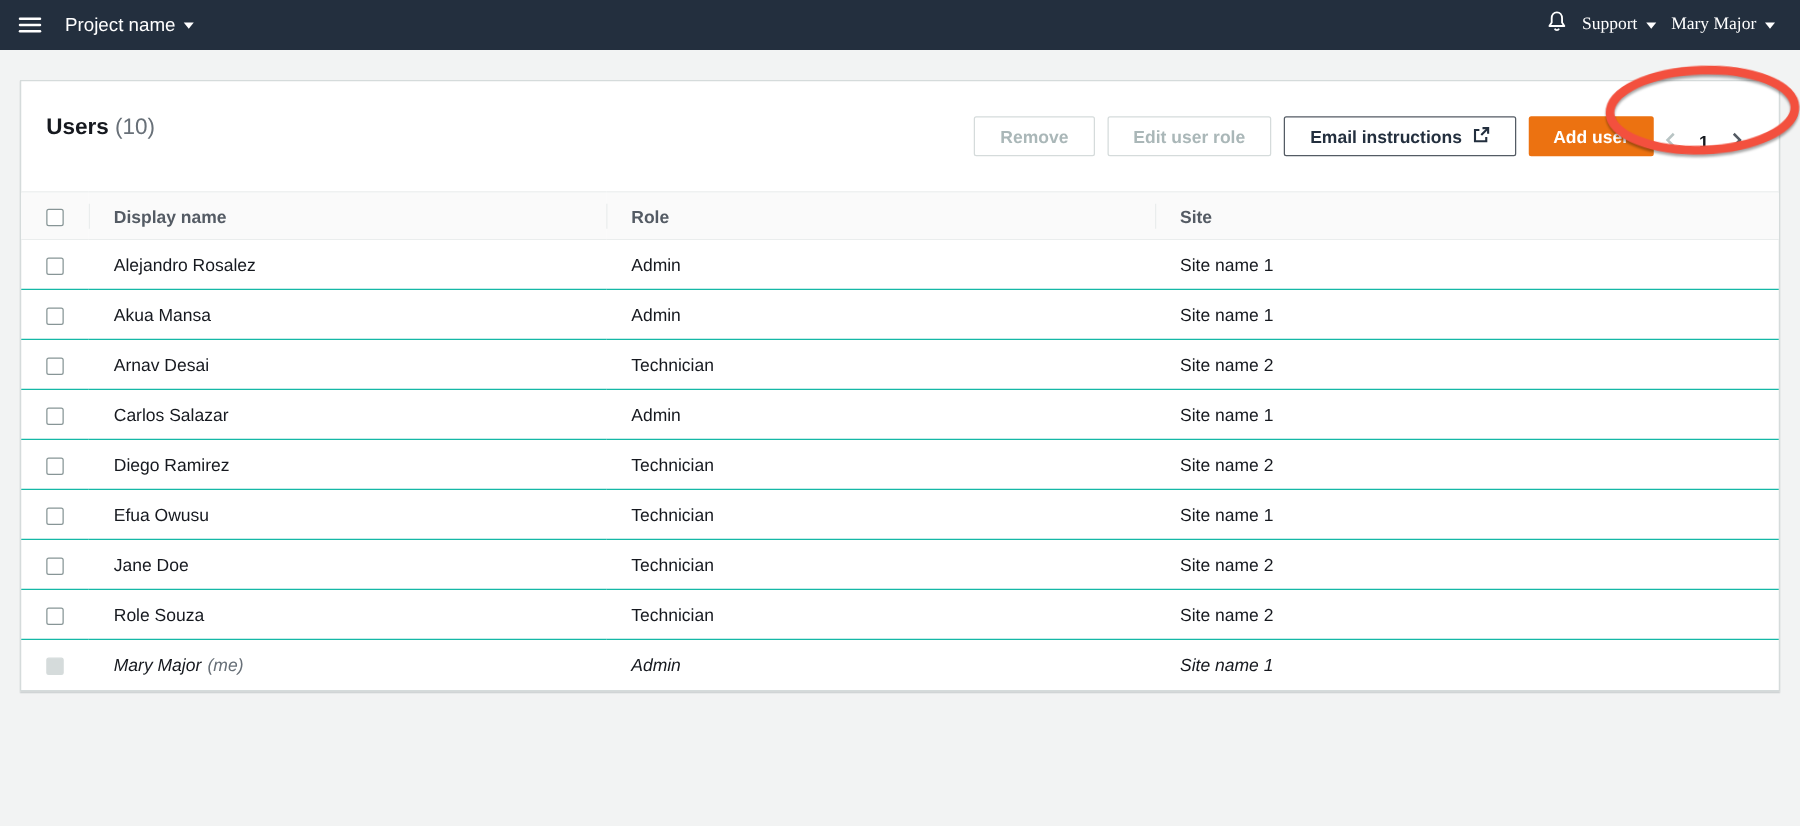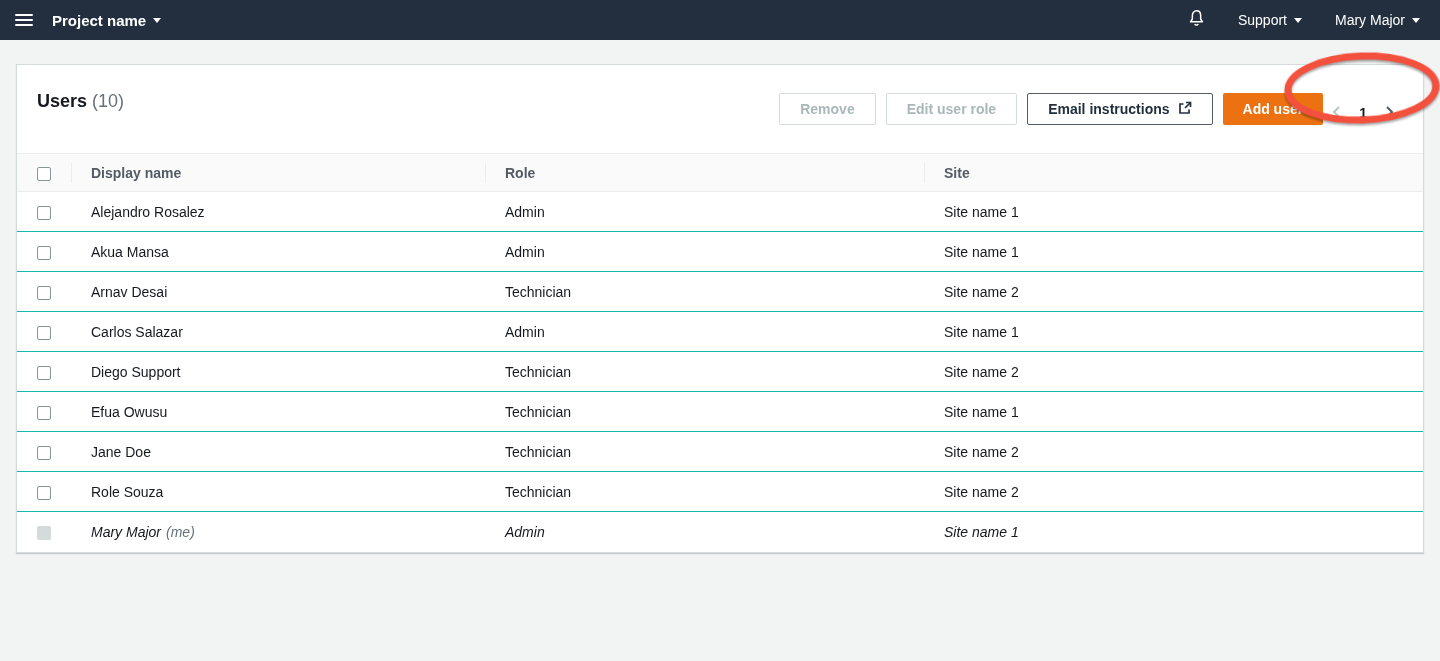--- a/index.html
+++ b/index.html
@@ -15,23 +15,23 @@
   
   .topnav {
     height:40px; background:#232f3e; color:#ffffff;
     display:flex; align-items:center; justify-content:space-between;
     padding:0 20px 0 15px;
   }
   .topnav-left, .topnav-right { display:flex; align-items:center; }
   .hamburger { width:18px; display:flex; flex-direction:column; gap:3px; cursor:pointer; margin-right:19px; }
   .hamburger span { display:block; height:2px; background:#ffffff; border-radius:1px; }
   .nav-item { display:flex; align-items:center; gap:7px; font-size:14px; cursor:pointer; }
-  .nav-item.bold { font-weight:700; font-size:15px; }
+  .nav-item.bold { font-weight:400; font-size:15px; }
   .caret-down { width:0; height:0; border-left:4.5px solid transparent; border-right:4.5px solid transparent; border-top:5px solid #ffffff; margin-top:1px; }
-  .topnav-right .nav-item { margin-left:33px; }
+  .topnav-right .nav-item { margin-left:12px;font-family:Liberation Serif, serif; }
   .bell-btn { display:flex; align-items:center; cursor:pointer; }
 
   
   .card {
     position:absolute; left:16px; top:64px; width:1408px;
     background:#ffffff;
     border:1px solid #d5dbdb;
     box-shadow:0 1px 1px rgba(0,28,36,0.18);
   }
   .card-header { padding:20px 20px 0 20px; display:flex; justify-content:space-between; align-items:flex-start; }
@@ -211,21 +211,21 @@
     <td>
       <span>Carlos Salazar</span>
     </td>
     <td>Admin</td>
     <td>Site name 1</td>
   </tr>
 
   <tr>
     <td><span class="cb"></span></td>
     <td>
-      <span>Diego Support</span>
+      <span>Diego Ramirez</span>
     </td>
     <td>Technician</td>
     <td>Site name 2</td>
   </tr>
 
   <tr>
     <td><span class="cb"></span></td>
     <td>
       <span>Efua Owusu</span>
     </td>

